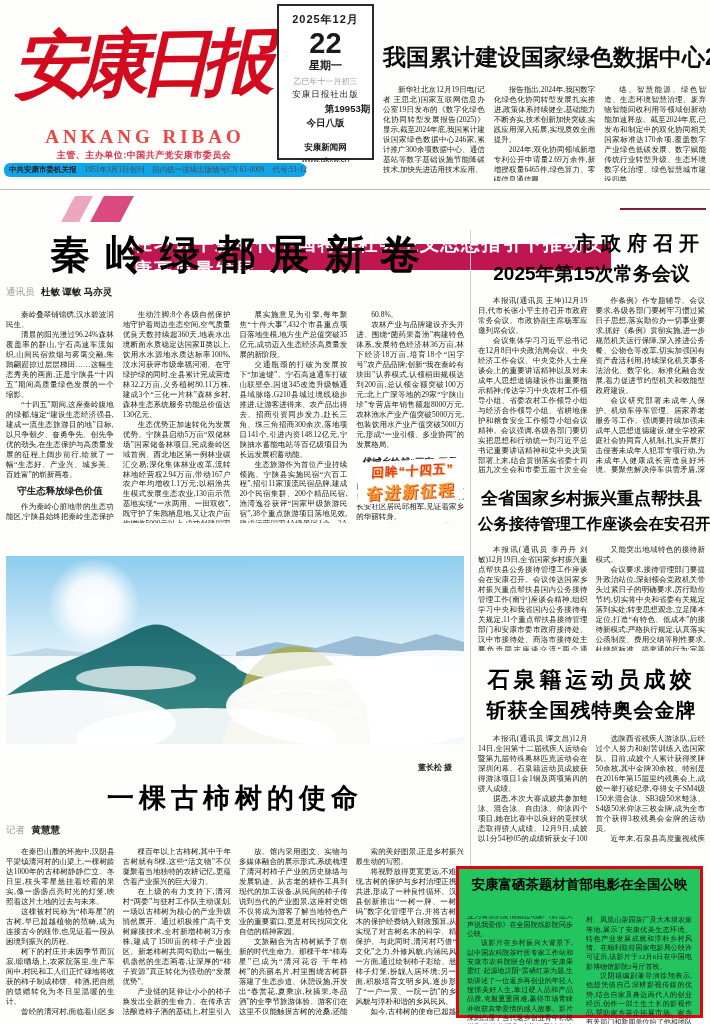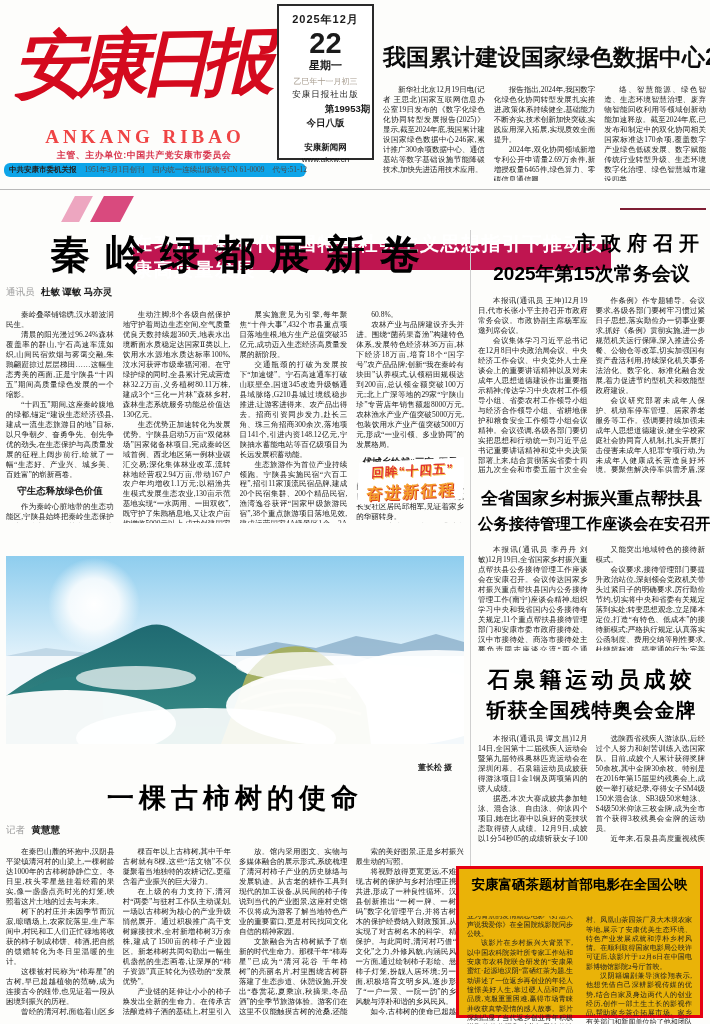--- a/index.html
+++ b/index.html
@@ -84,21 +84,21 @@
   .rural-h{margin-top:13px;text-align:center;font-size:17px;font-weight:900;white-space:nowrap;color:#000;
     font-family:"Liberation Sans",sans-serif;line-height:25px;}
   .rural-h .l2{font-size:15.5px;}
   .rural-cols{height:106px;}
   .ath-h{margin-top:14px;text-align:center;font-weight:900;color:#000;font-family:"Liberation Sans",sans-serif;}
   .ath-h .l1{font-size:22px;letter-spacing:4px;line-height:30px;}
   .ath-h .l2{font-size:20px;letter-spacing:1px;line-height:30px;}
   .ath-cols{height:108px;}
   
   .moviebox{position:absolute;left:456px;top:866px;width:247px;height:152px;border:3px solid #e60012;
-    background:#eab308;box-sizing:border-box;padding:7px 8px 4px;}
+    background:#22c55e;box-sizing:border-box;padding:7px 8px 4px;}
   .movie-headline{text-align:center;font-size:13.5px;font-weight:900;white-space:nowrap;color:#000;
     font-family:"Liberation Sans",sans-serif;}
   .movie-cols{display:flex;gap:13px;margin-top:22px;height:112px;overflow:hidden;align-items:center;}
   .movie-cols .ncol{font-size:7px;}
 </style>
 </head>
 <body>
 
 <div class="page">
 
@@ -224,22 +224,22 @@
 
   <div class="persimmon">
     <div class="p-headline">一棵古柿树的使命</div>
     <div class="byline">
       <span>记者</span>
       <b>黄慧慧</b>
     </div>
     <div class="p-cols">
       <div class="ncol">
           <p class="blk-p">在秦巴山麓的环抱中,汉阴县平梁镇清河村的山梁上,一棵树龄达1000年的古柿树静静伫立。冬日里,枝头零星悬挂着经霜的果实,像一盏盏点亮时光的灯笼,映照着这片土地的过去与未来。</p>
+          <p class="blk-p">这棵被村民称为“柿寿星”的古树,早已超越植物的范畴,成为连接古今的纽带,也见证着一段从困境到振兴的历程。</p>
           <p class="blk-p">树下的村庄并未因季节而沉寂,晾晒场上,农家院落里,生产车间中,村民和工人们正忙碌地将收获的柿子制成柿饼、柿酒,把自然的馈赠转化为冬日里温暖的生计。</p>
-          <p class="blk-p">这棵被村民称为“柿寿星”的古树,早已超越植物的范畴,成为连接古今的纽带,也见证着一段从困境到振兴的历程。</p>
           <p class="blk-p">曾经的清河村,面临着山区乡村普遍的发展困境。尽管当地柿子品质优良,但由于加工技术落后,销售渠道单一,金黄的柿子常常只能以低价贱卖,甚至无奈地烂在枝头。“守着金饭碗,过着穷日子”是当时村民生活的真实写照。</p>
         </div>
       <div class="ncol">
           <p class="blk-p">棵百年以上古柿树,其中千年古树就有8棵,这些“活文物”不仅凝聚着当地独特的农耕记忆,更蕴含着产业振兴的巨大潜力。</p>
           <p class="blk-p">在上级的有力支持下,清河村“两委”与驻村工作队主动谋划,一场以古柿树为核心的产业升级悄然展开。通过积极推广高干支树嫁接技术,全村新增柿树3万余株,建成了1500亩的柿子产业园区。新老柿树共同勾勒出一幅生机盎然的生态画卷,让深厚的“柿子资源”真正转化为强劲的“发展优势”。</p>
           <p class="blk-p">产业链的延伸让小小的柿子焕发出全新的生命力。在传承古法酿造柿子酒的基础上,村里引入了现代化加工设备,并盘活闲置的厂房,将其改造成了一座别具特色的柿子加工厂。如今,除了传统的柿饼、柿子酒外,还开发出了柿子醋、柿叶茶等产品。这些深加工产品不仅破解了鲜果保鲜与运输的难题,更显著提升了产品附加值。</p>
         </div>
       <div class="ncol">
           <p class="blk-p">放。馆内采用图文、实物与多媒体融合的展示形式,系统梳理了清河村柿子产业的历史脉络与发展轨迹。从古老的耕作工具到现代的加工设备,从民间的柿子传说到当代的产业图景,这座村史馆不仅将成为游客了解当地特色产业的重要窗口,更是村民找回文化自信的精神家园。</p>
           <p class="blk-p">文旅融合为古柿树赋予了崭新的时代生命力。那棵千年“柿寿星”已成为“清河花谷 千年柿树”的亮丽名片,村里围绕古树群落建了生态步道、休憩设施,开发出“春赏花,夏乘凉,秋摘果,冬品酒”的全季节旅游体验。游客们在这里不仅能触摸古树的沧桑,还能亲身体验柿子酒的酿造过程,感受民宿里独特的乡土风情。</p>

